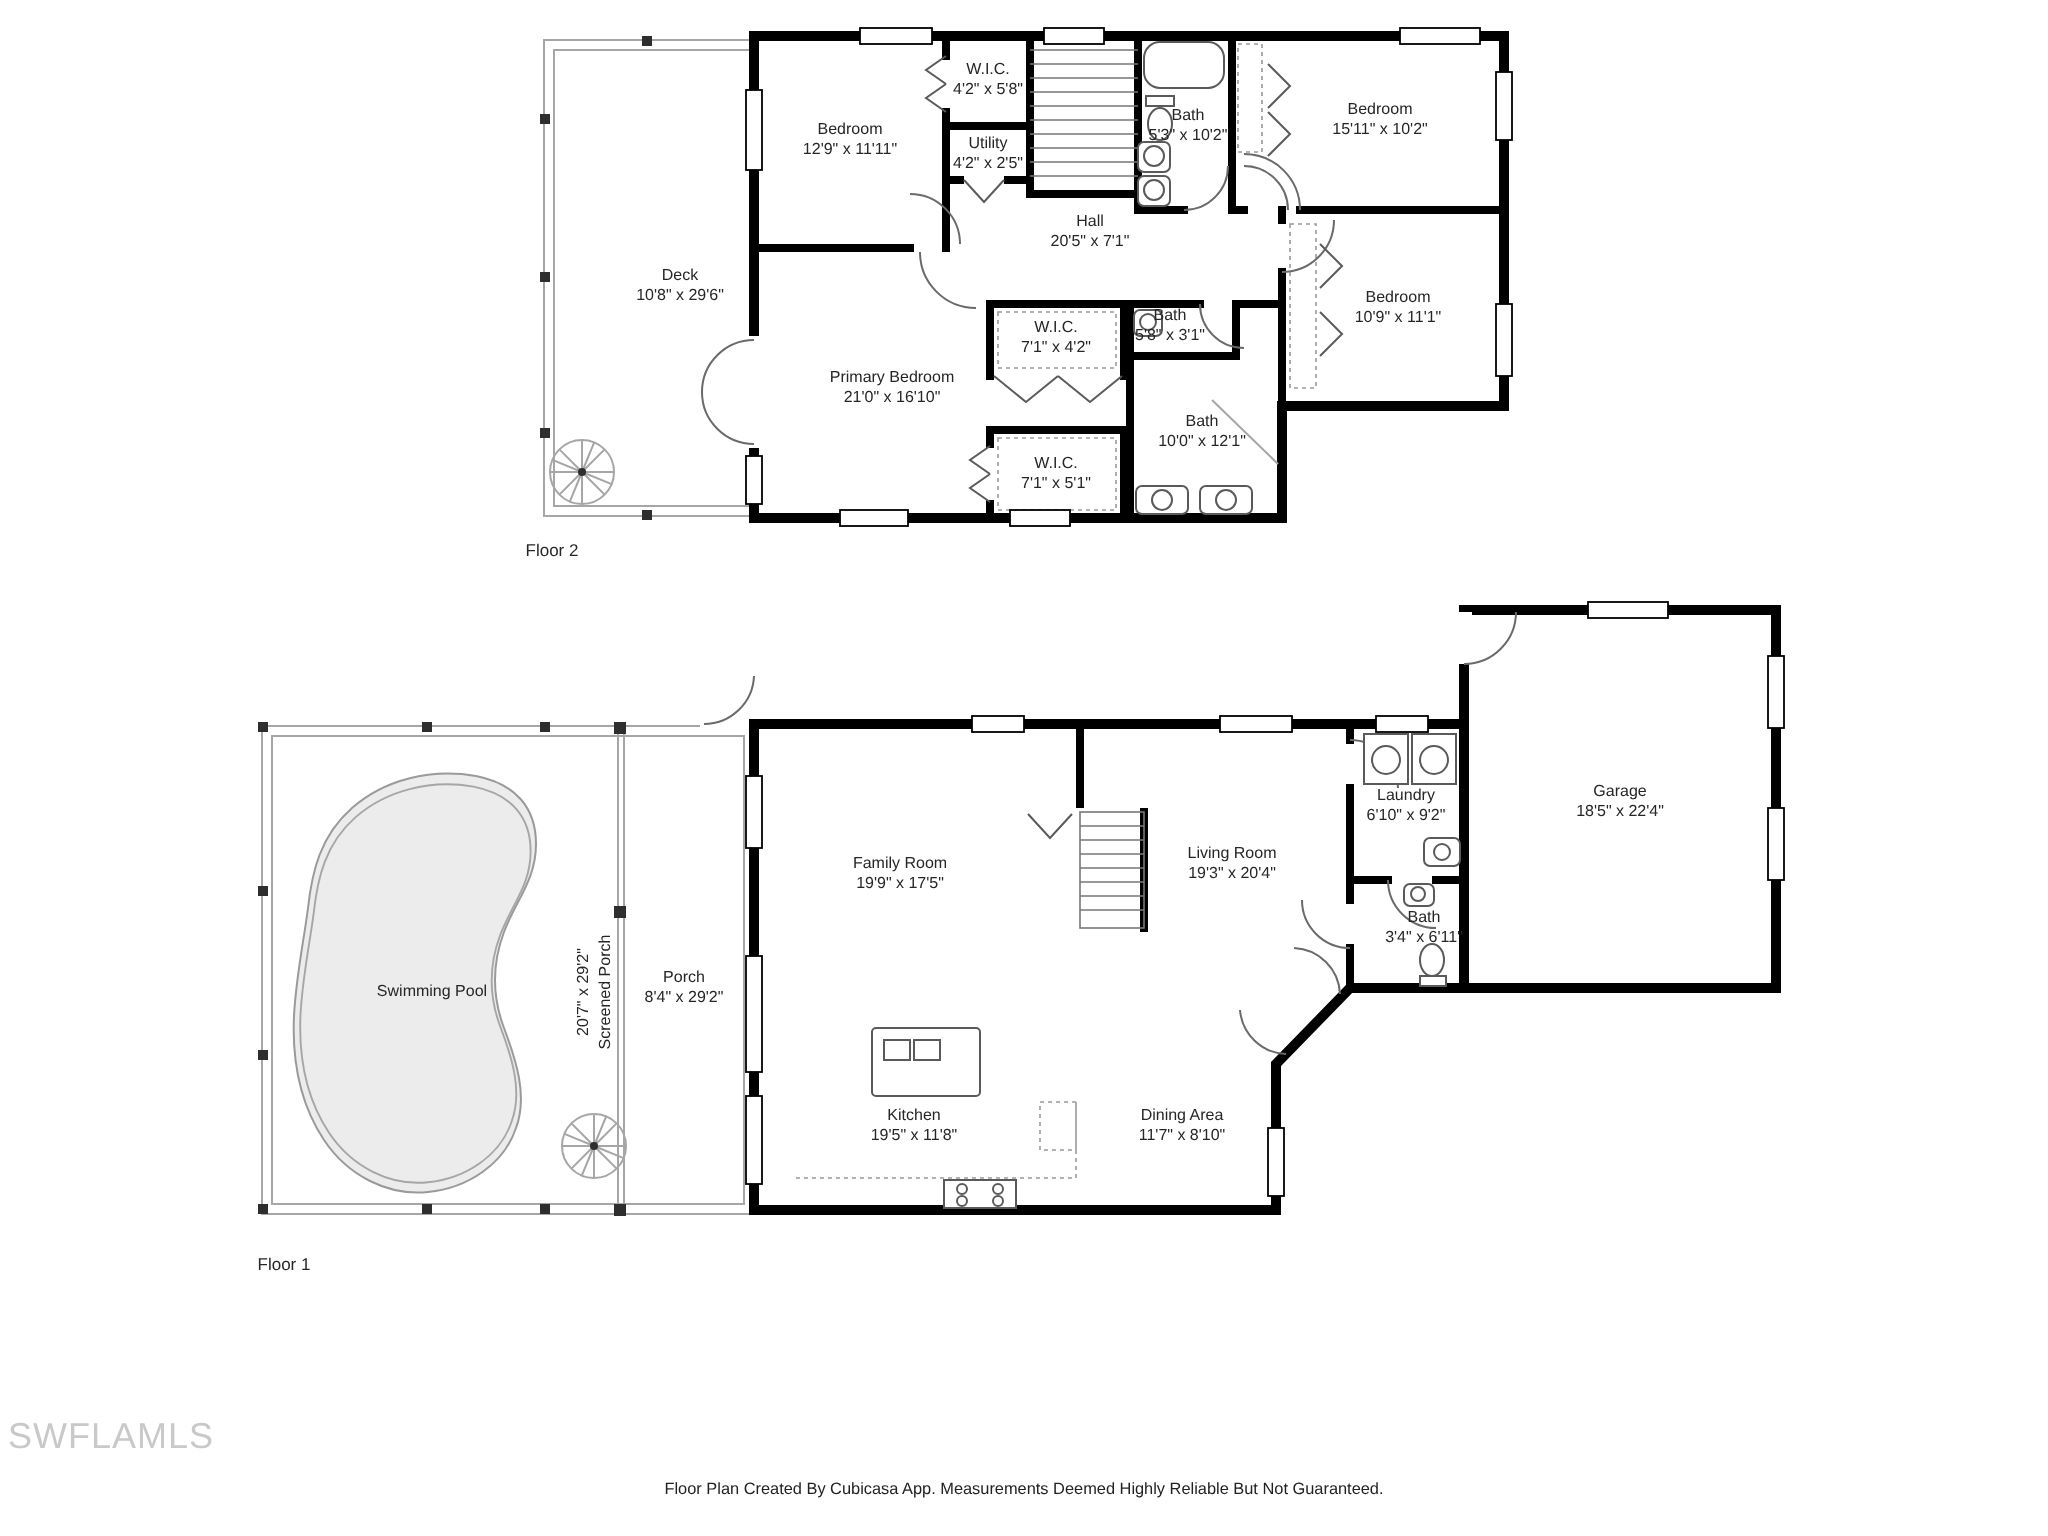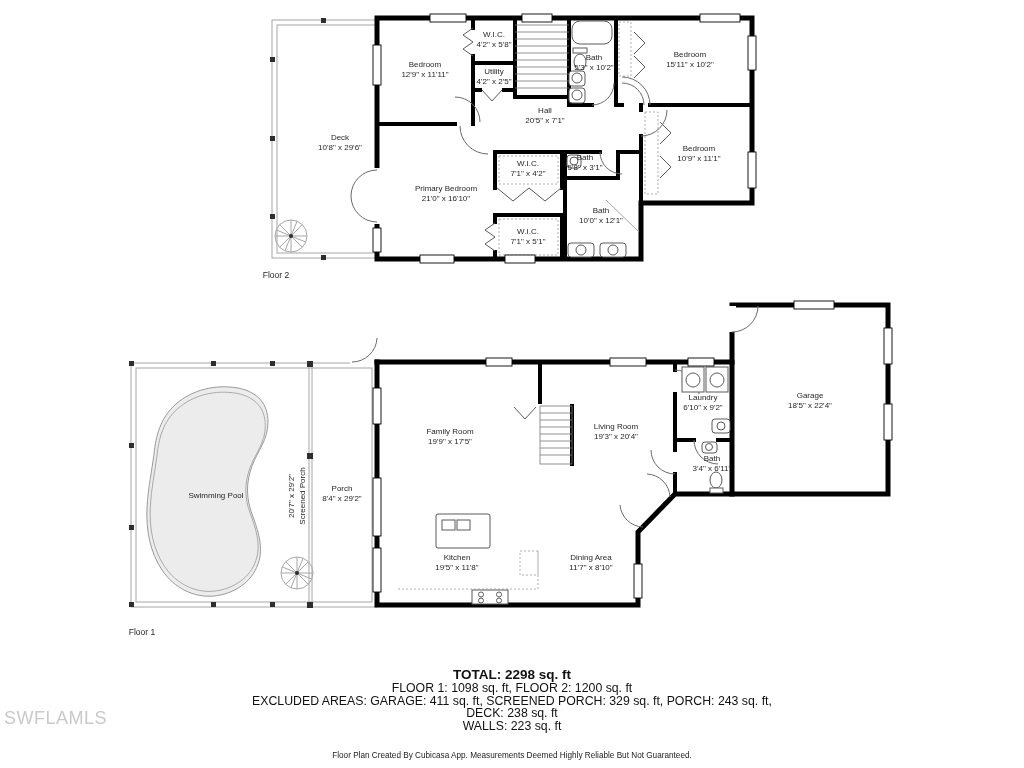--- a/index.html
+++ b/index.html
@@ -17,21 +17,21 @@
   .win{fill:#fff;stroke:#000;stroke-width:0.9;}
   .gap{fill:#fff;stroke:none;}
   .post{fill:#2e2e2e;}
   .pool{fill:#ececec;stroke:#9a9a9a;stroke-width:1;}
   text.room{font-size:8px;fill:#262626;text-anchor:middle;}
   text.floorlab{font-size:8.5px;fill:#262626;text-anchor:middle;}
   #summary{position:absolute;left:0;top:668px;width:1024px;text-align:center;color:#111;}
   #summary .total{font-size:13.5px;font-weight:bold;line-height:14px;}
   #summary .line{font-size:12.3px;line-height:12.5px;}
   #footer{position:absolute;left:0;top:740px;width:1024px;text-align:center;
-          font-size:8.2px;color:#222;margin-top:11px;}
+          font-size:8.2px;color:#222;}
   #watermark{position:absolute;left:4px;top:708px;font-size:18px;color:#c9c9c9;
              letter-spacing:0.5px;}
 </style>
 </head>
 <body>
 
 <div id="stage">
 <svg width="1024" height="768" viewBox="0 0 1024 768">
 
   <g>
@@ -299,23 +299,16 @@
       <text class="room" x="712" y="471">3'4" x 6'11"</text>
       <text class="room" x="457" y="560">Kitchen</text>
       <text class="room" x="457" y="570">19'5" x 11'8"</text>
       <text class="room" x="591" y="560">Dining Area</text>
       <text class="room" x="591" y="570">11'7" x 8'10"</text>
       <text class="floorlab" x="142" y="635">Floor 1</text>
     </g>
   </g>
 </svg>
 
-  <div id="summary">
-    <div class="total">TOTAL: 2298 sq. ft</div>
-    <div class="line">FLOOR 1: 1098 sq. ft, FLOOR 2: 1200 sq. ft</div>
-    <div class="line">EXCLUDED AREAS: GARAGE: 411 sq. ft, SCREENED PORCH: 329 sq. ft, PORCH: 243 sq. ft,</div>
-    <div class="line">DECK: 238 sq. ft</div>
-    <div class="line">WALLS: 223 sq. ft</div>
-  </div>
 
   <div id="footer">Floor Plan Created By Cubicasa App. Measurements Deemed Highly Reliable But Not Guaranteed.</div>
   <div id="watermark">SWFLAMLS</div>
 </div>
 
 </body></html>

